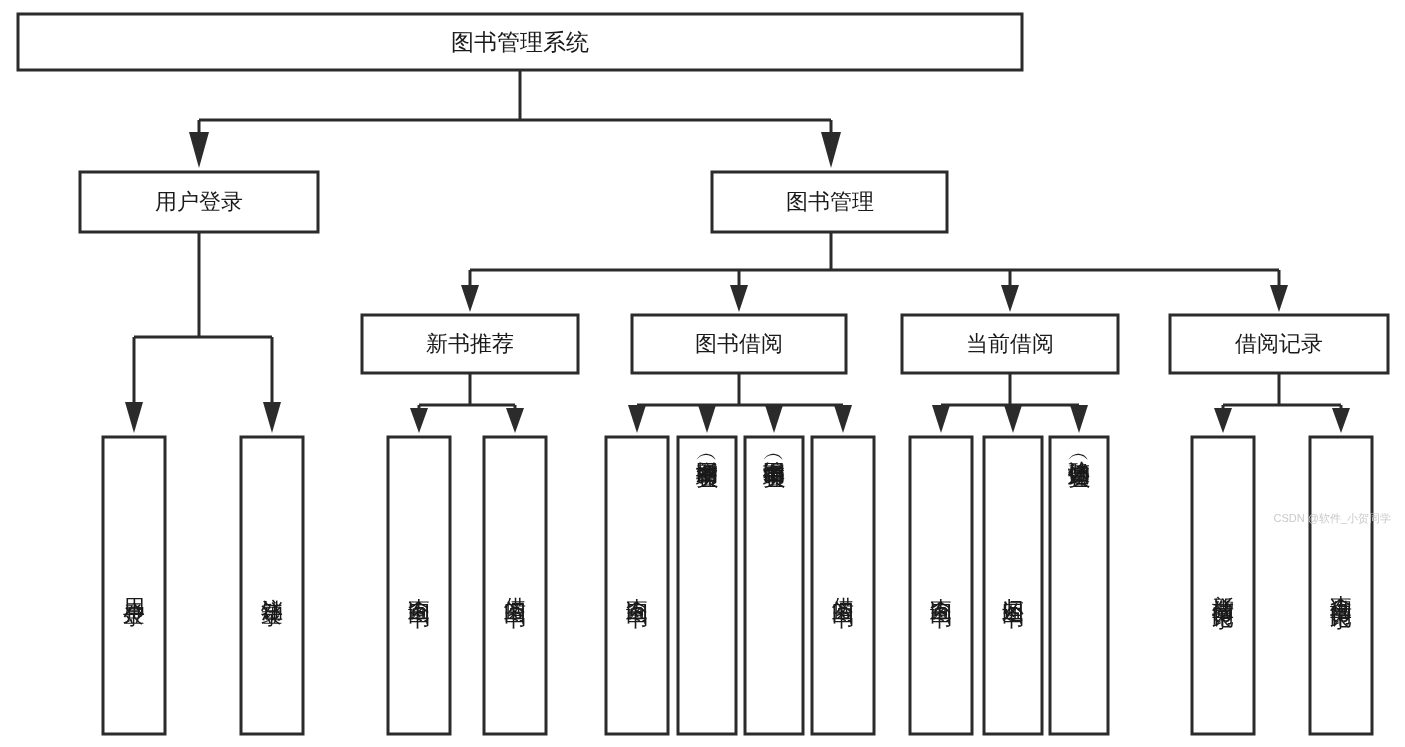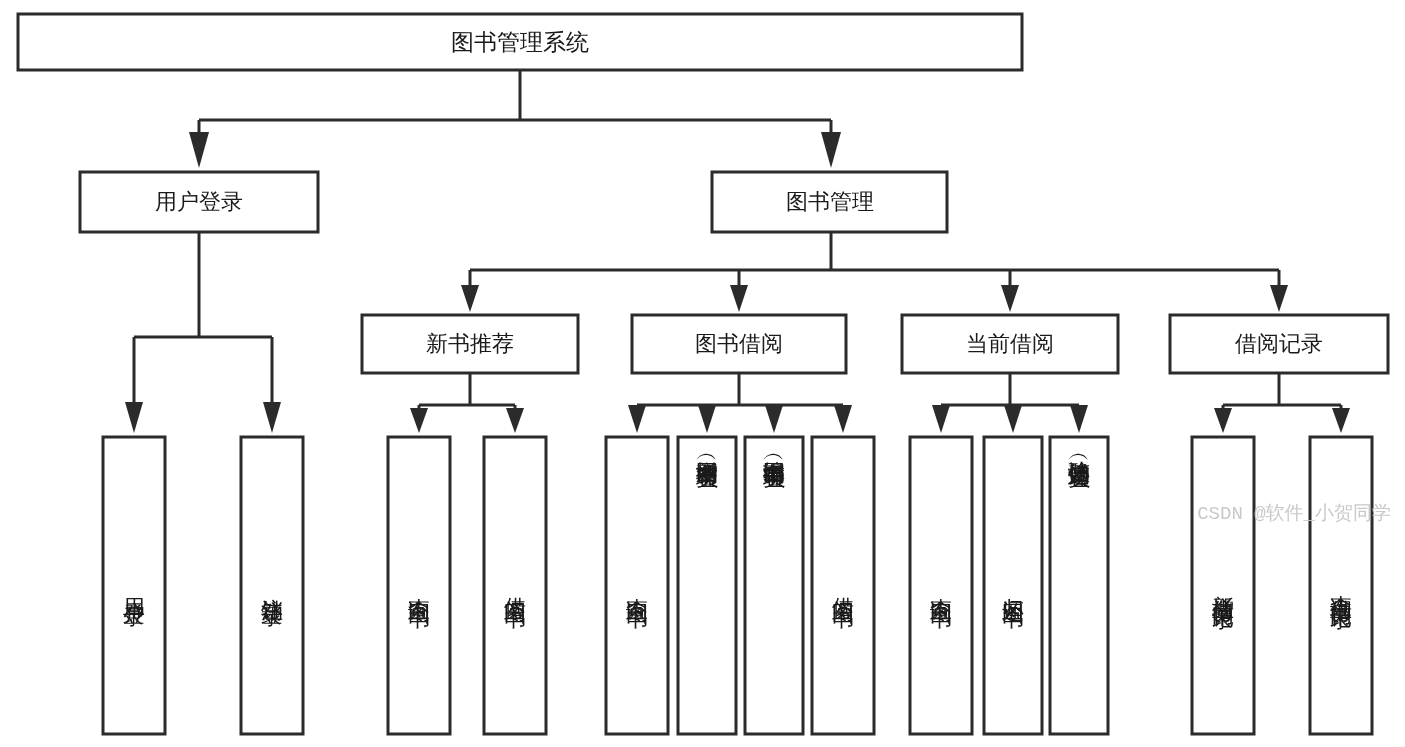--- a/index.html
+++ b/index.html
@@ -50,22 +50,22 @@
     stroke-linecap: butt;
   }
   .arrow-head {
     fill: #2b2b2b;
     stroke: none;
   }
   .watermark {
     position: absolute;
     right: 14px;
     bottom: 6px;
-    font-family: Liberation Mono, monospace;
-    font-size: 19px;
+    font-family: Liberation Sans, sans-serif;
+    font-size: 11px;
     color: #c9c9c9;
     white-space: nowrap;
     pointer-events: none;
   }
 </style>
 </head>
 <body>
 
 <div id="diagram-root">
 

